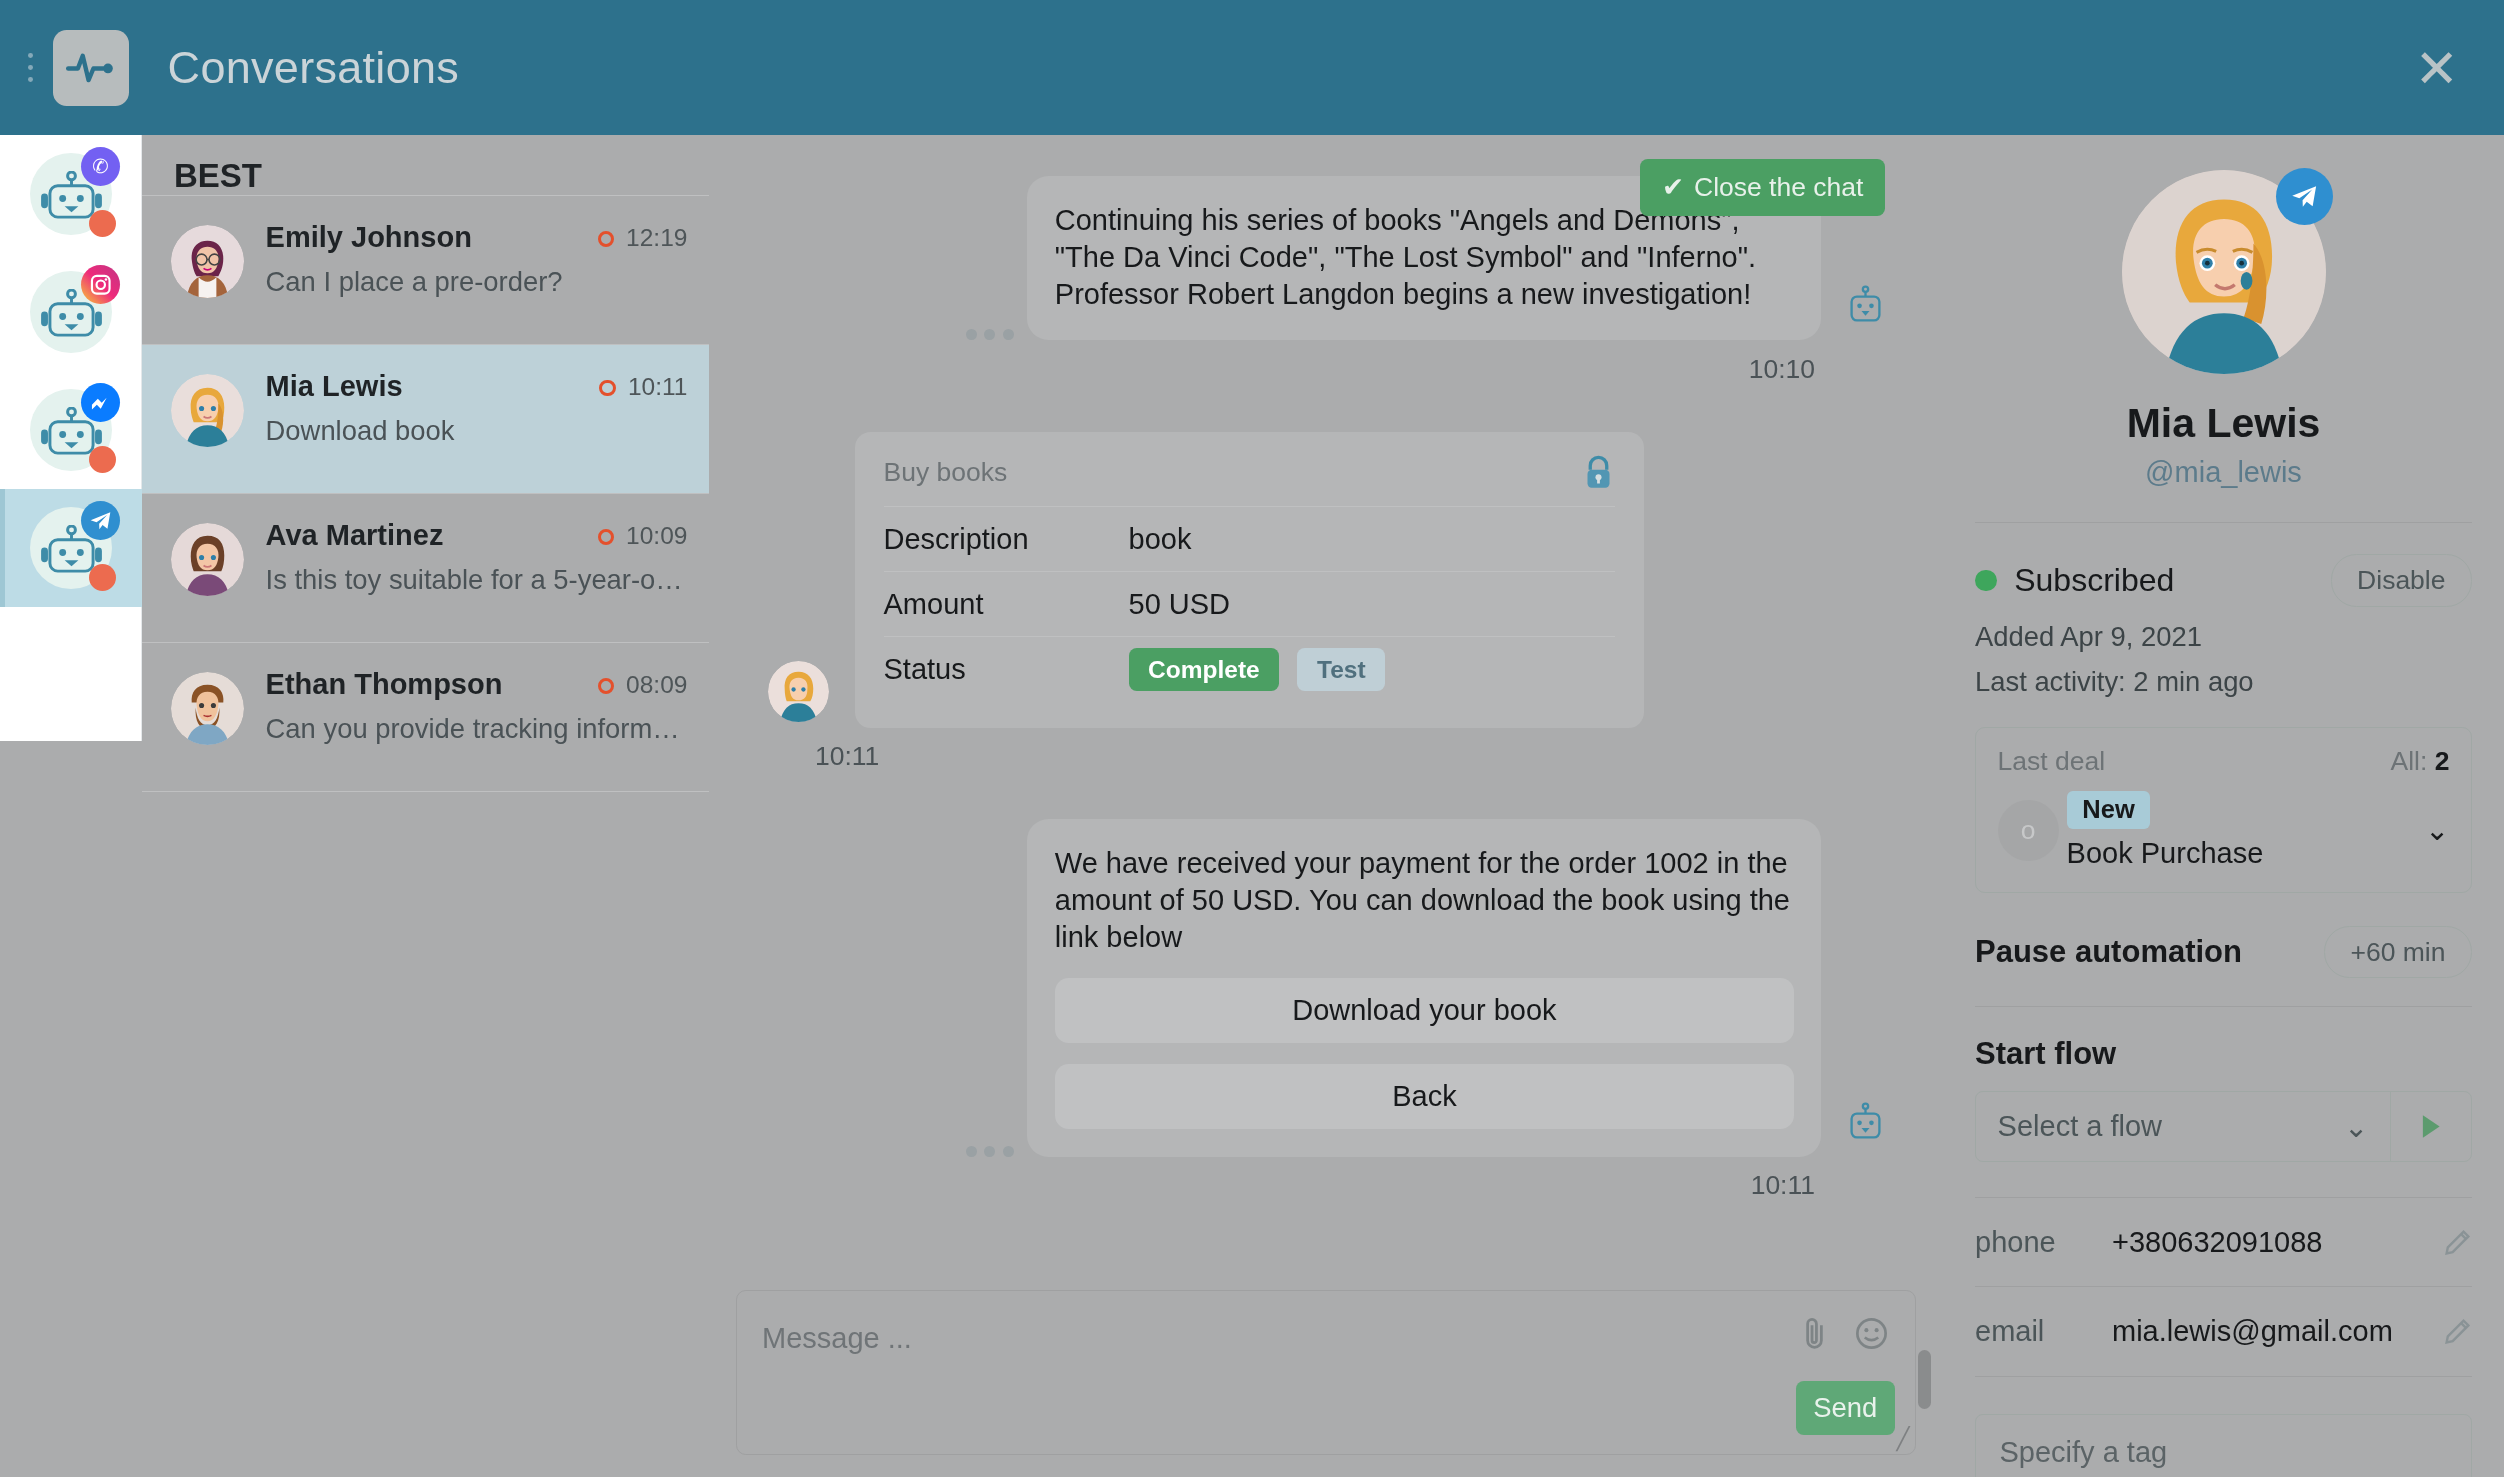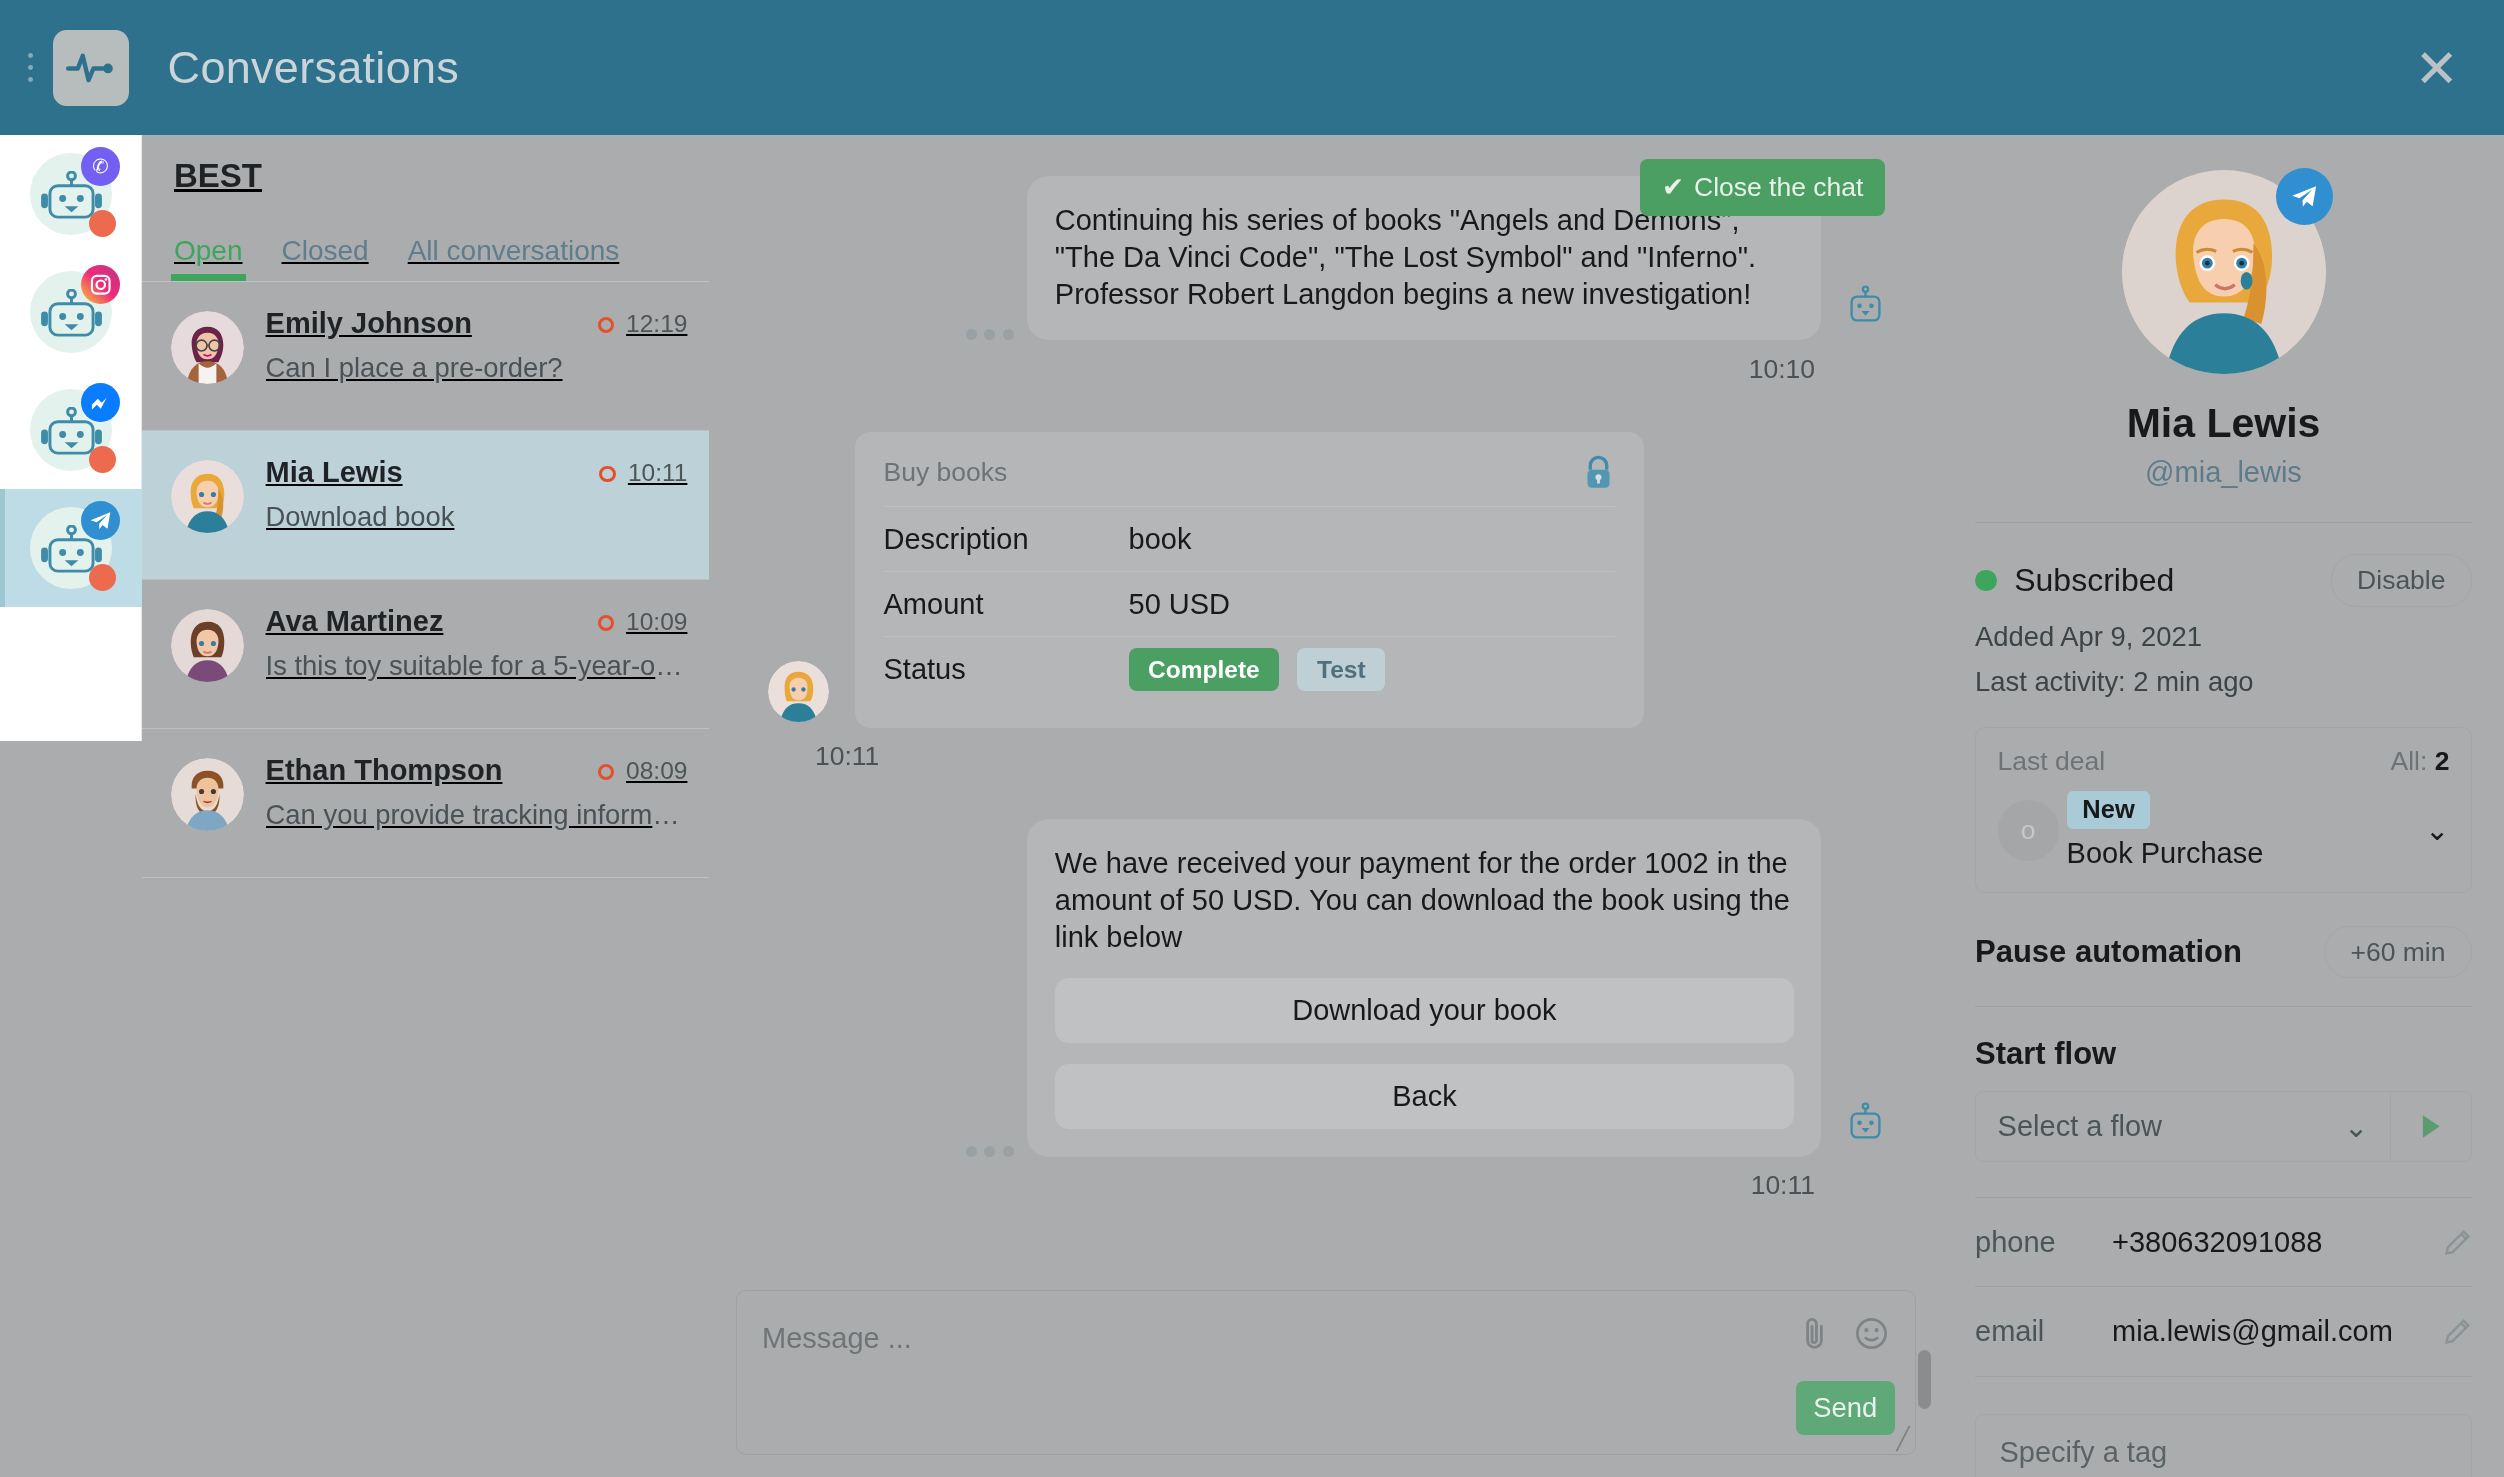--- a/index.html
+++ b/index.html
@@ -66,21 +66,20 @@
   .badge.telegram { background: #2F8FD0; }
   .dot-orange {
     position: absolute; right: 0px; bottom: 2px; width: 27.4px; height: 27.4px;
     border-radius: 50%; background: #EC6B4F;
   }
 
   
   .conv-col {
     position: absolute; left: 142px; top: 135px; width: 567px; height: 1342px;
     background: #ABACAD;
-    text-decoration: underline;
   }
   .conv-title { font-size: 33px; font-weight: bold; color: #1F2326; padding: 21.6px 0 0 32px; }
   .conv-tabs { display: flex; align-items: flex-end; gap: 39px; padding: 27.4px 0 0 32px; height: 86px; }
   .conv-tab { font-size: 28px; color: #5F7D8C; padding-bottom: 13.7px; position: relative; cursor: pointer; }
   .conv-tab.active { color: #3EA65C; }
   .conv-tab.active::after {
     content: ""; position: absolute; left: -2.9px; bottom: 0; width: calc(100% + 5.9px);
     height: 6.9px; background: #3EA65C;
   }
   .conv-list { border-top: 1px solid #BFC0C1; }
@@ -368,25 +367,20 @@
             <path d="M21 4 L2.5 11.5 l5.5 1.8 L18 6.5 l-7.5 8.4 .2 5.1 3-3.9 4.6 3.4z" fill="#fff"></path>
           </svg>
         </div>
         <div class="dot-orange"></div>
       </div>
     </div>
   </div>
 
   <div class="conv-col">
     <div class="conv-title">BEST</div>
-    <div class="conv-tabs">
-      <div class="conv-tab active">Open</div>
-      <div class="conv-tab">Closed</div>
-      <div class="conv-tab">All conversations</div>
-    </div>
 
     <div class="conv-list">
 
       <div class="conv-item">
         <div class="conv-ava">
           <svg viewBox="0 0 74 74" width="73" height="73">
             <circle cx="37" cy="37" r="37" fill="#E6DADC"></circle>
             <path d="M37 16 c-11 0-17 8-16 19 1 9 3 14 5 17 l22 0 c2-4 5-9 5-18 0-11-6-18-16-18z" fill="#6B2449"></path>
             <path d="M37 22 c-8 0-12 6-11 14 1 8 4 13 11 13 s10-5 11-13 c1-8-3-14-11-14z" fill="#F0C4A8"></path>
             <circle cx="31" cy="35" r="5.5" fill="none" stroke="#444" stroke-width="1.6"></circle>

